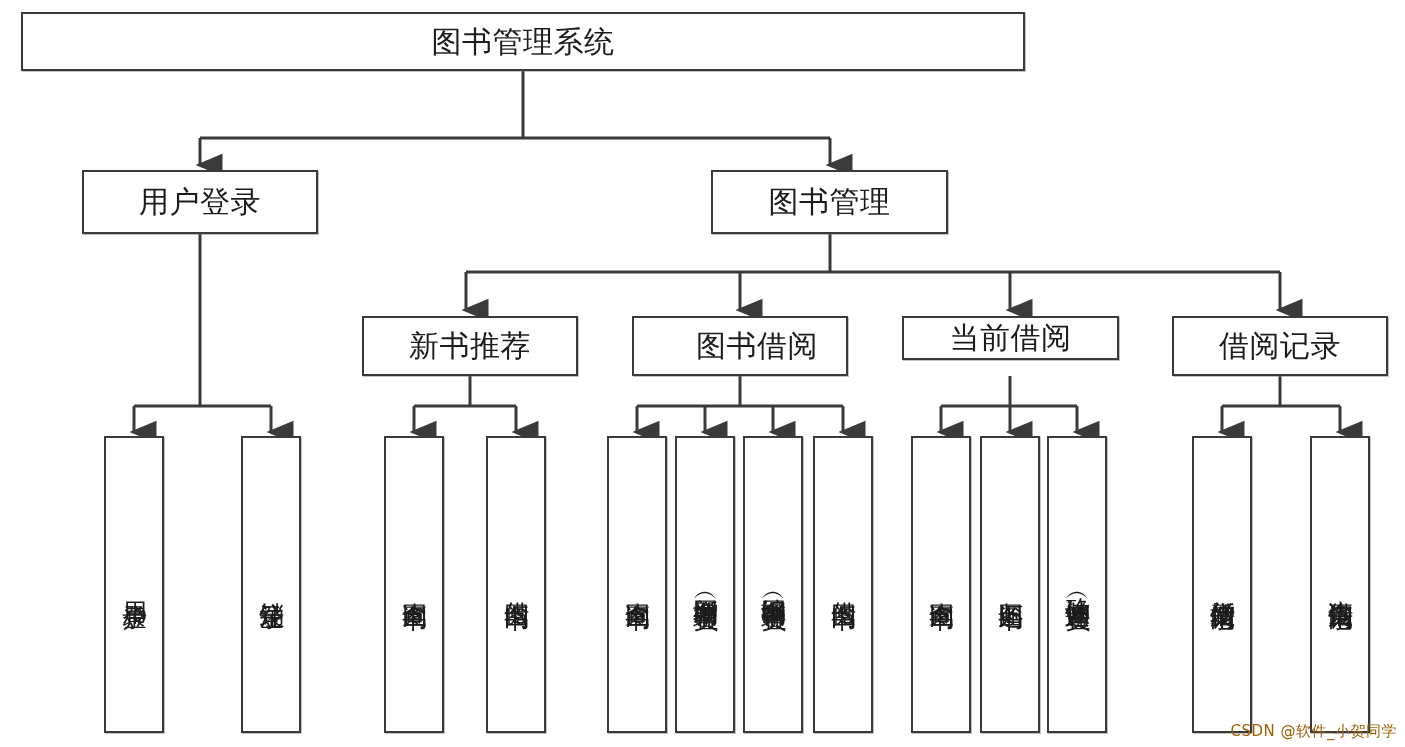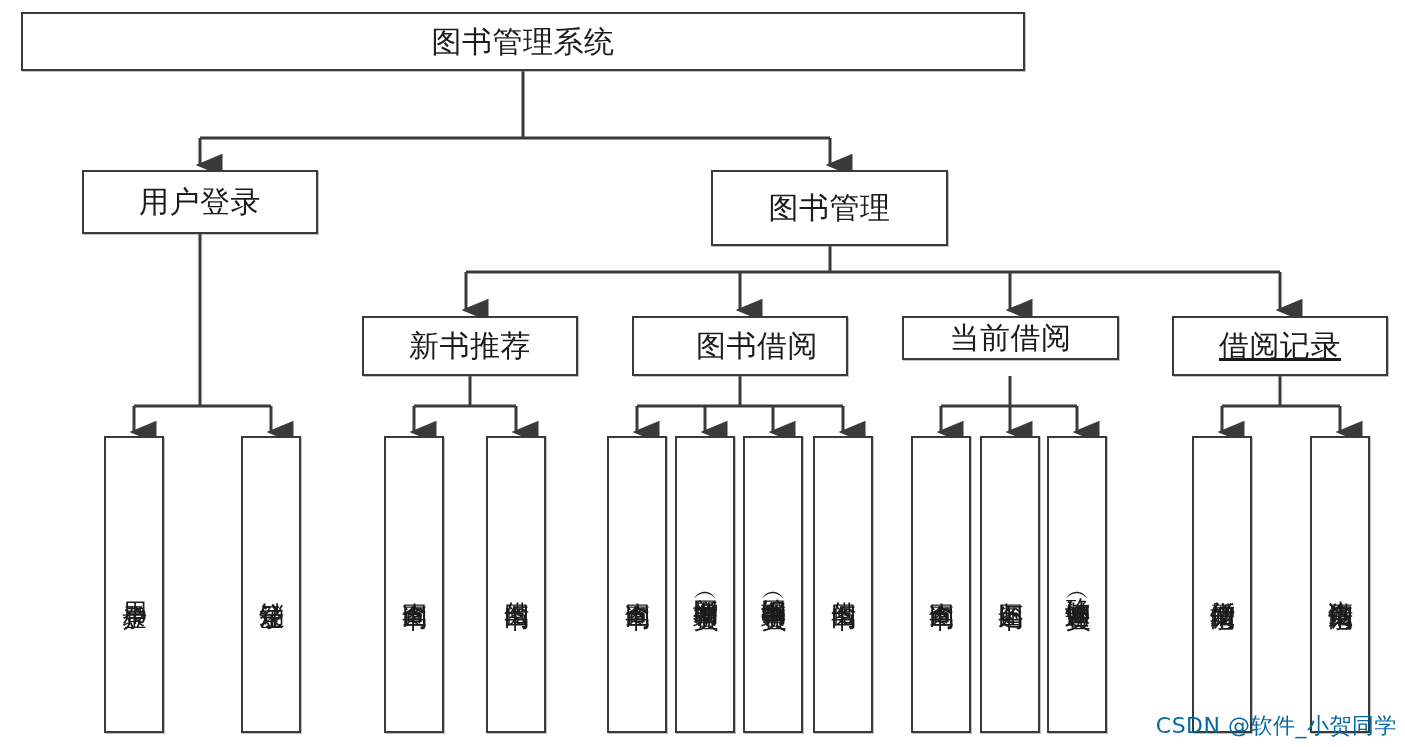--- a/index.html
+++ b/index.html
@@ -57,22 +57,22 @@
     text-orientation: upright;
     white-space: nowrap;
     font-size: 25px;
     line-height: 1.05;
     letter-spacing: 1.5px;
   }
   #watermark {
     position: absolute;
     right: 8px;
     bottom: 6px;
-    font-size: 22px;
-    color: #0369a1;
+    font-size: 15px;
+    color: #a16207;
     letter-spacing: 0.5px;
     white-space: nowrap;
     user-select: none;
   }
 </style>
 </head>
 <body>
 
 <div id="diagram-root">
 
@@ -128,34 +128,34 @@
     </g>
   </svg>
 
   <div class="node" style="left:21px; top:12px; width:1004px; height:59px;">
     <span class="lbl">图书管理系统</span>
   </div>
 
   <div class="node" style="left:82px; top:170px; width:236px; height:64px;">
     <span class="lbl">用户登录</span>
   </div>
-  <div class="node" style="left:711px; top:170px; width:237px; height:76px;">
+  <div class="node" style="left:711px; top:170px; width:237px; height:64px;">
     <span class="lbl">图书管理</span>
   </div>
 
   <div class="node" style="left:362px; top:316px; width:216px; height:60px;">
     <span class="lbl">新书推荐</span>
   </div>
   <div class="node" style="left:632px; top:316px; width:216px; height:60px;padding-left:34px;">
     <span class="lbl">图书借阅</span>
   </div>
   <div class="node" style="left:902px; top:316px; width:217px; height:44px;">
     <span class="lbl">当前借阅</span>
   </div>
-  <div class="node" style="left:1172px; top:316px; width:216px; height:60px;text-decoration:underline;">
+  <div class="node" style="left:1172px; top:316px; width:216px; height:60px;">
     <span class="lbl">借阅记录</span>
   </div>
 
   <div class="node vert" style="left:104px; top:436px; width:60px; height:297px;">
     <span class="lbl">用户登录</span>
   </div>
   <div class="node vert" style="left:241px; top:436px; width:60px; height:297px;">
     <span class="lbl">注销登录</span>
   </div>
 

